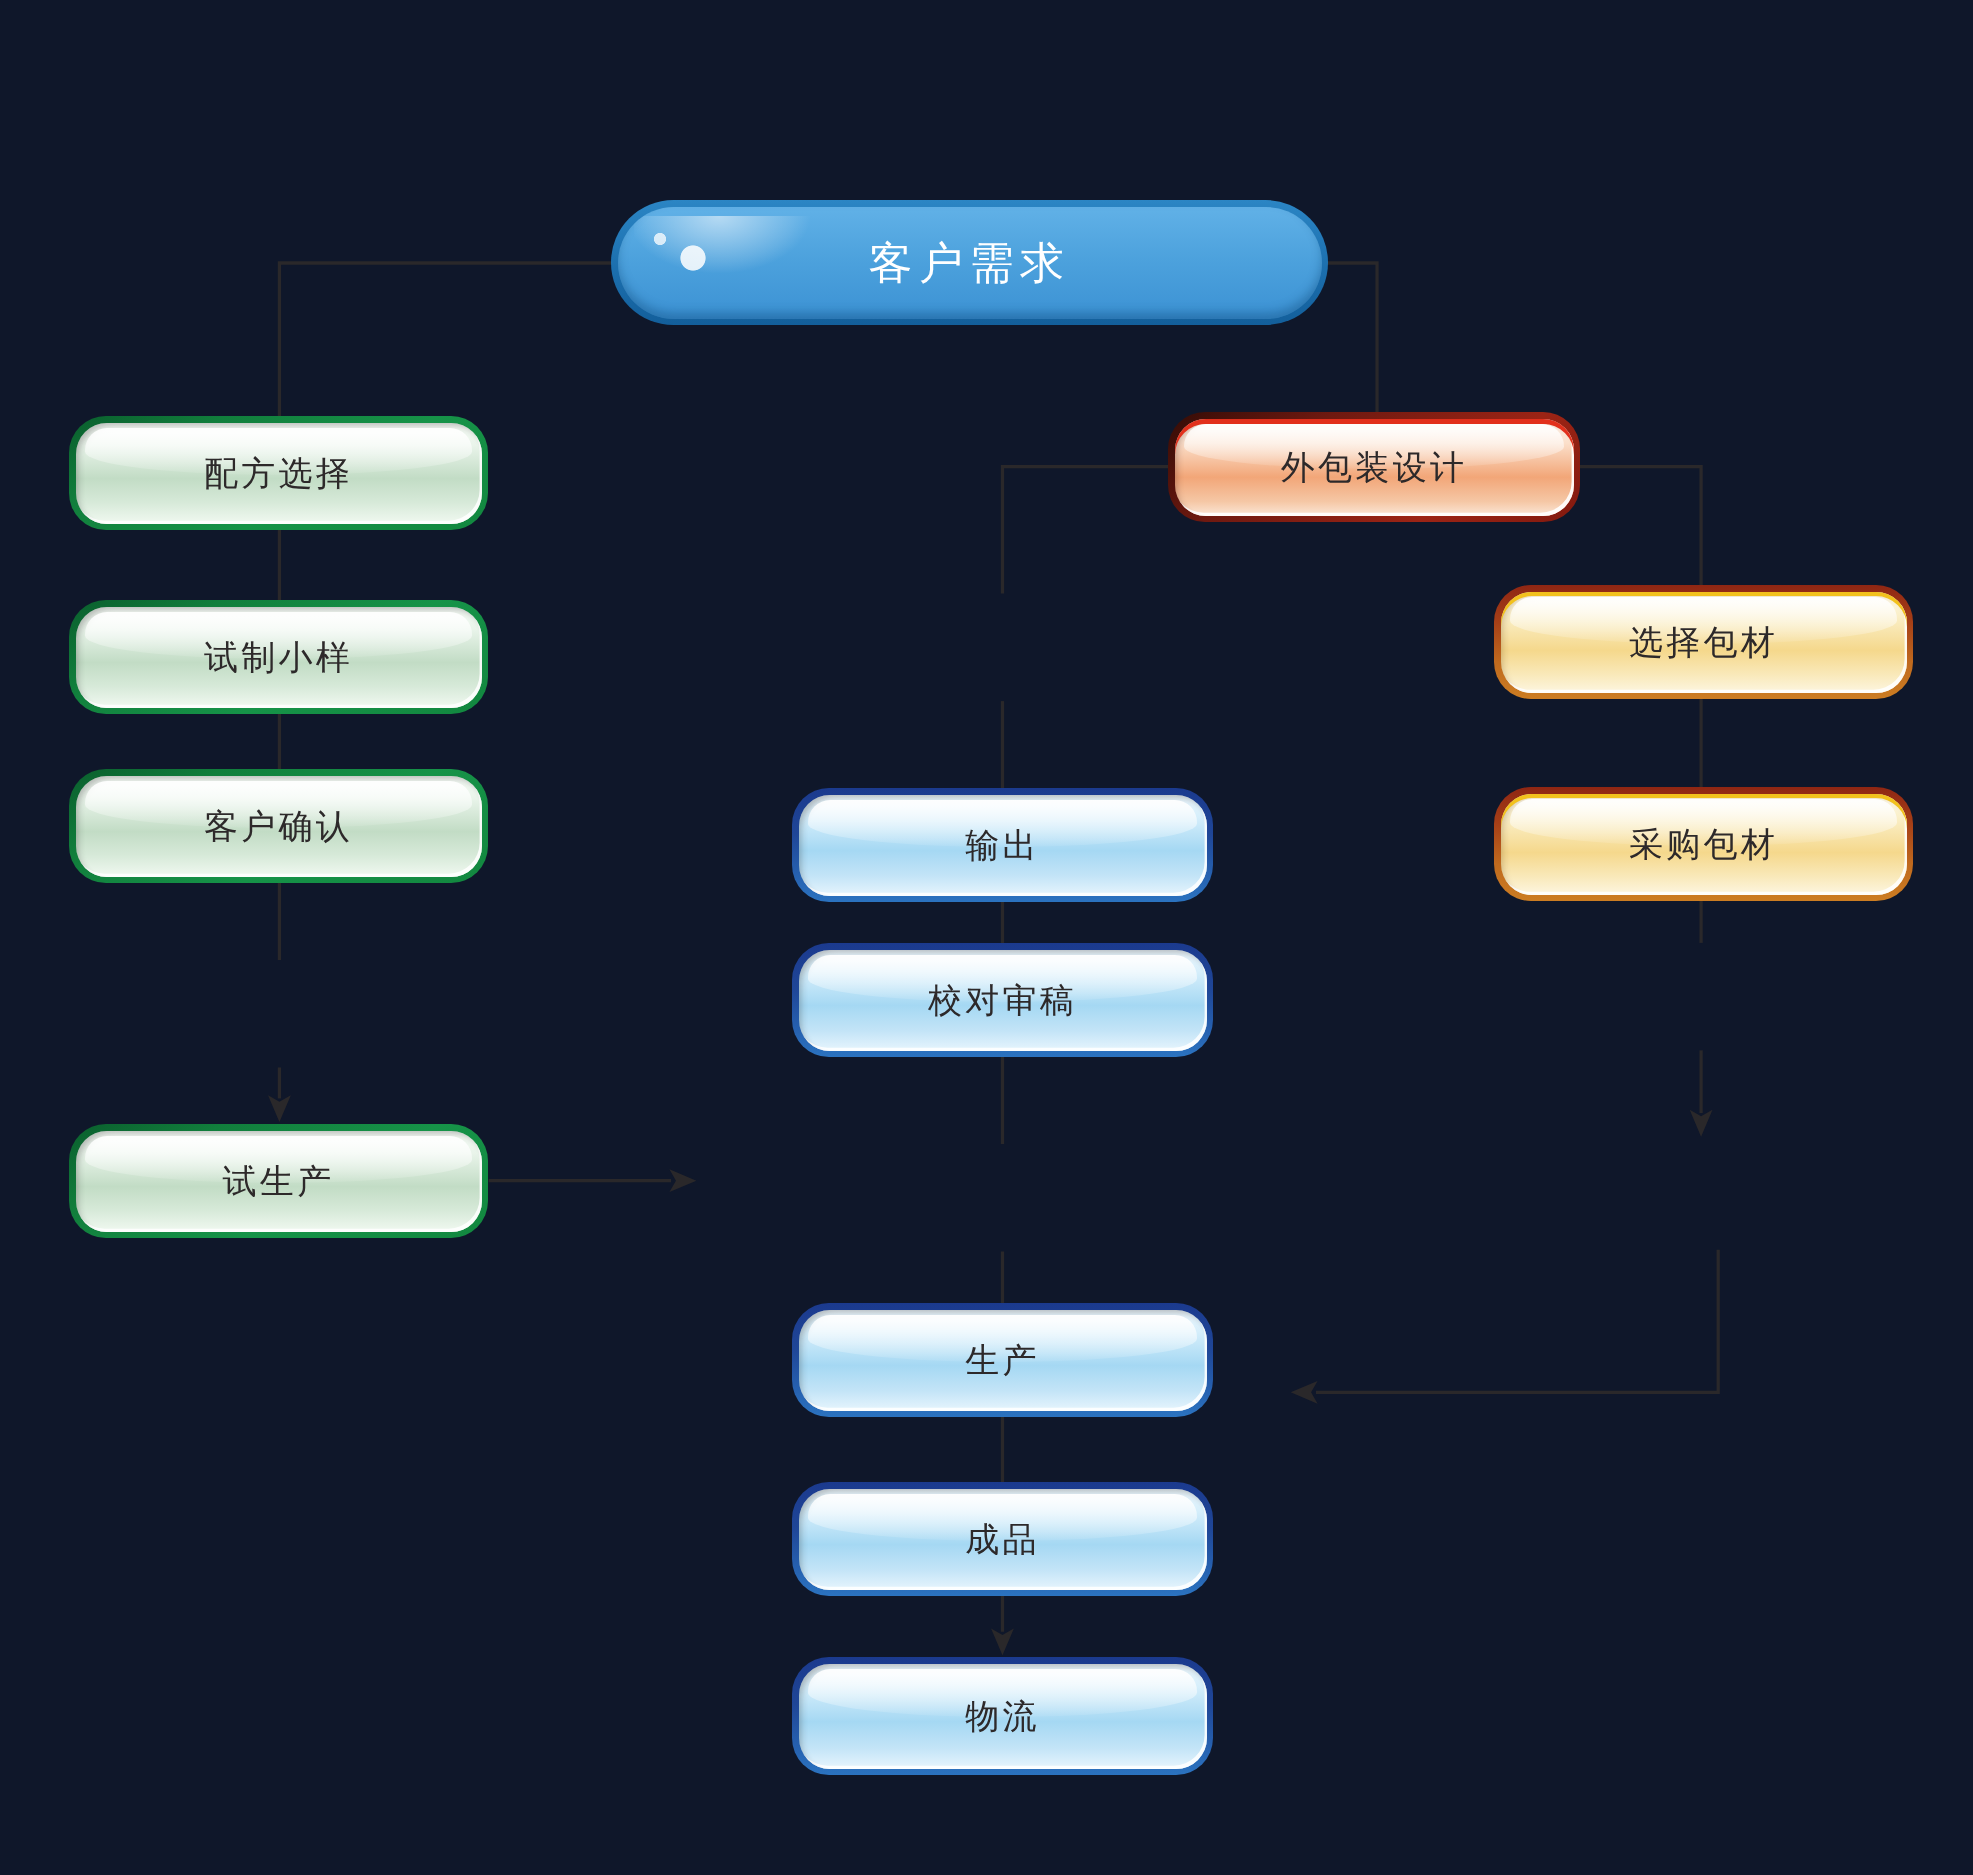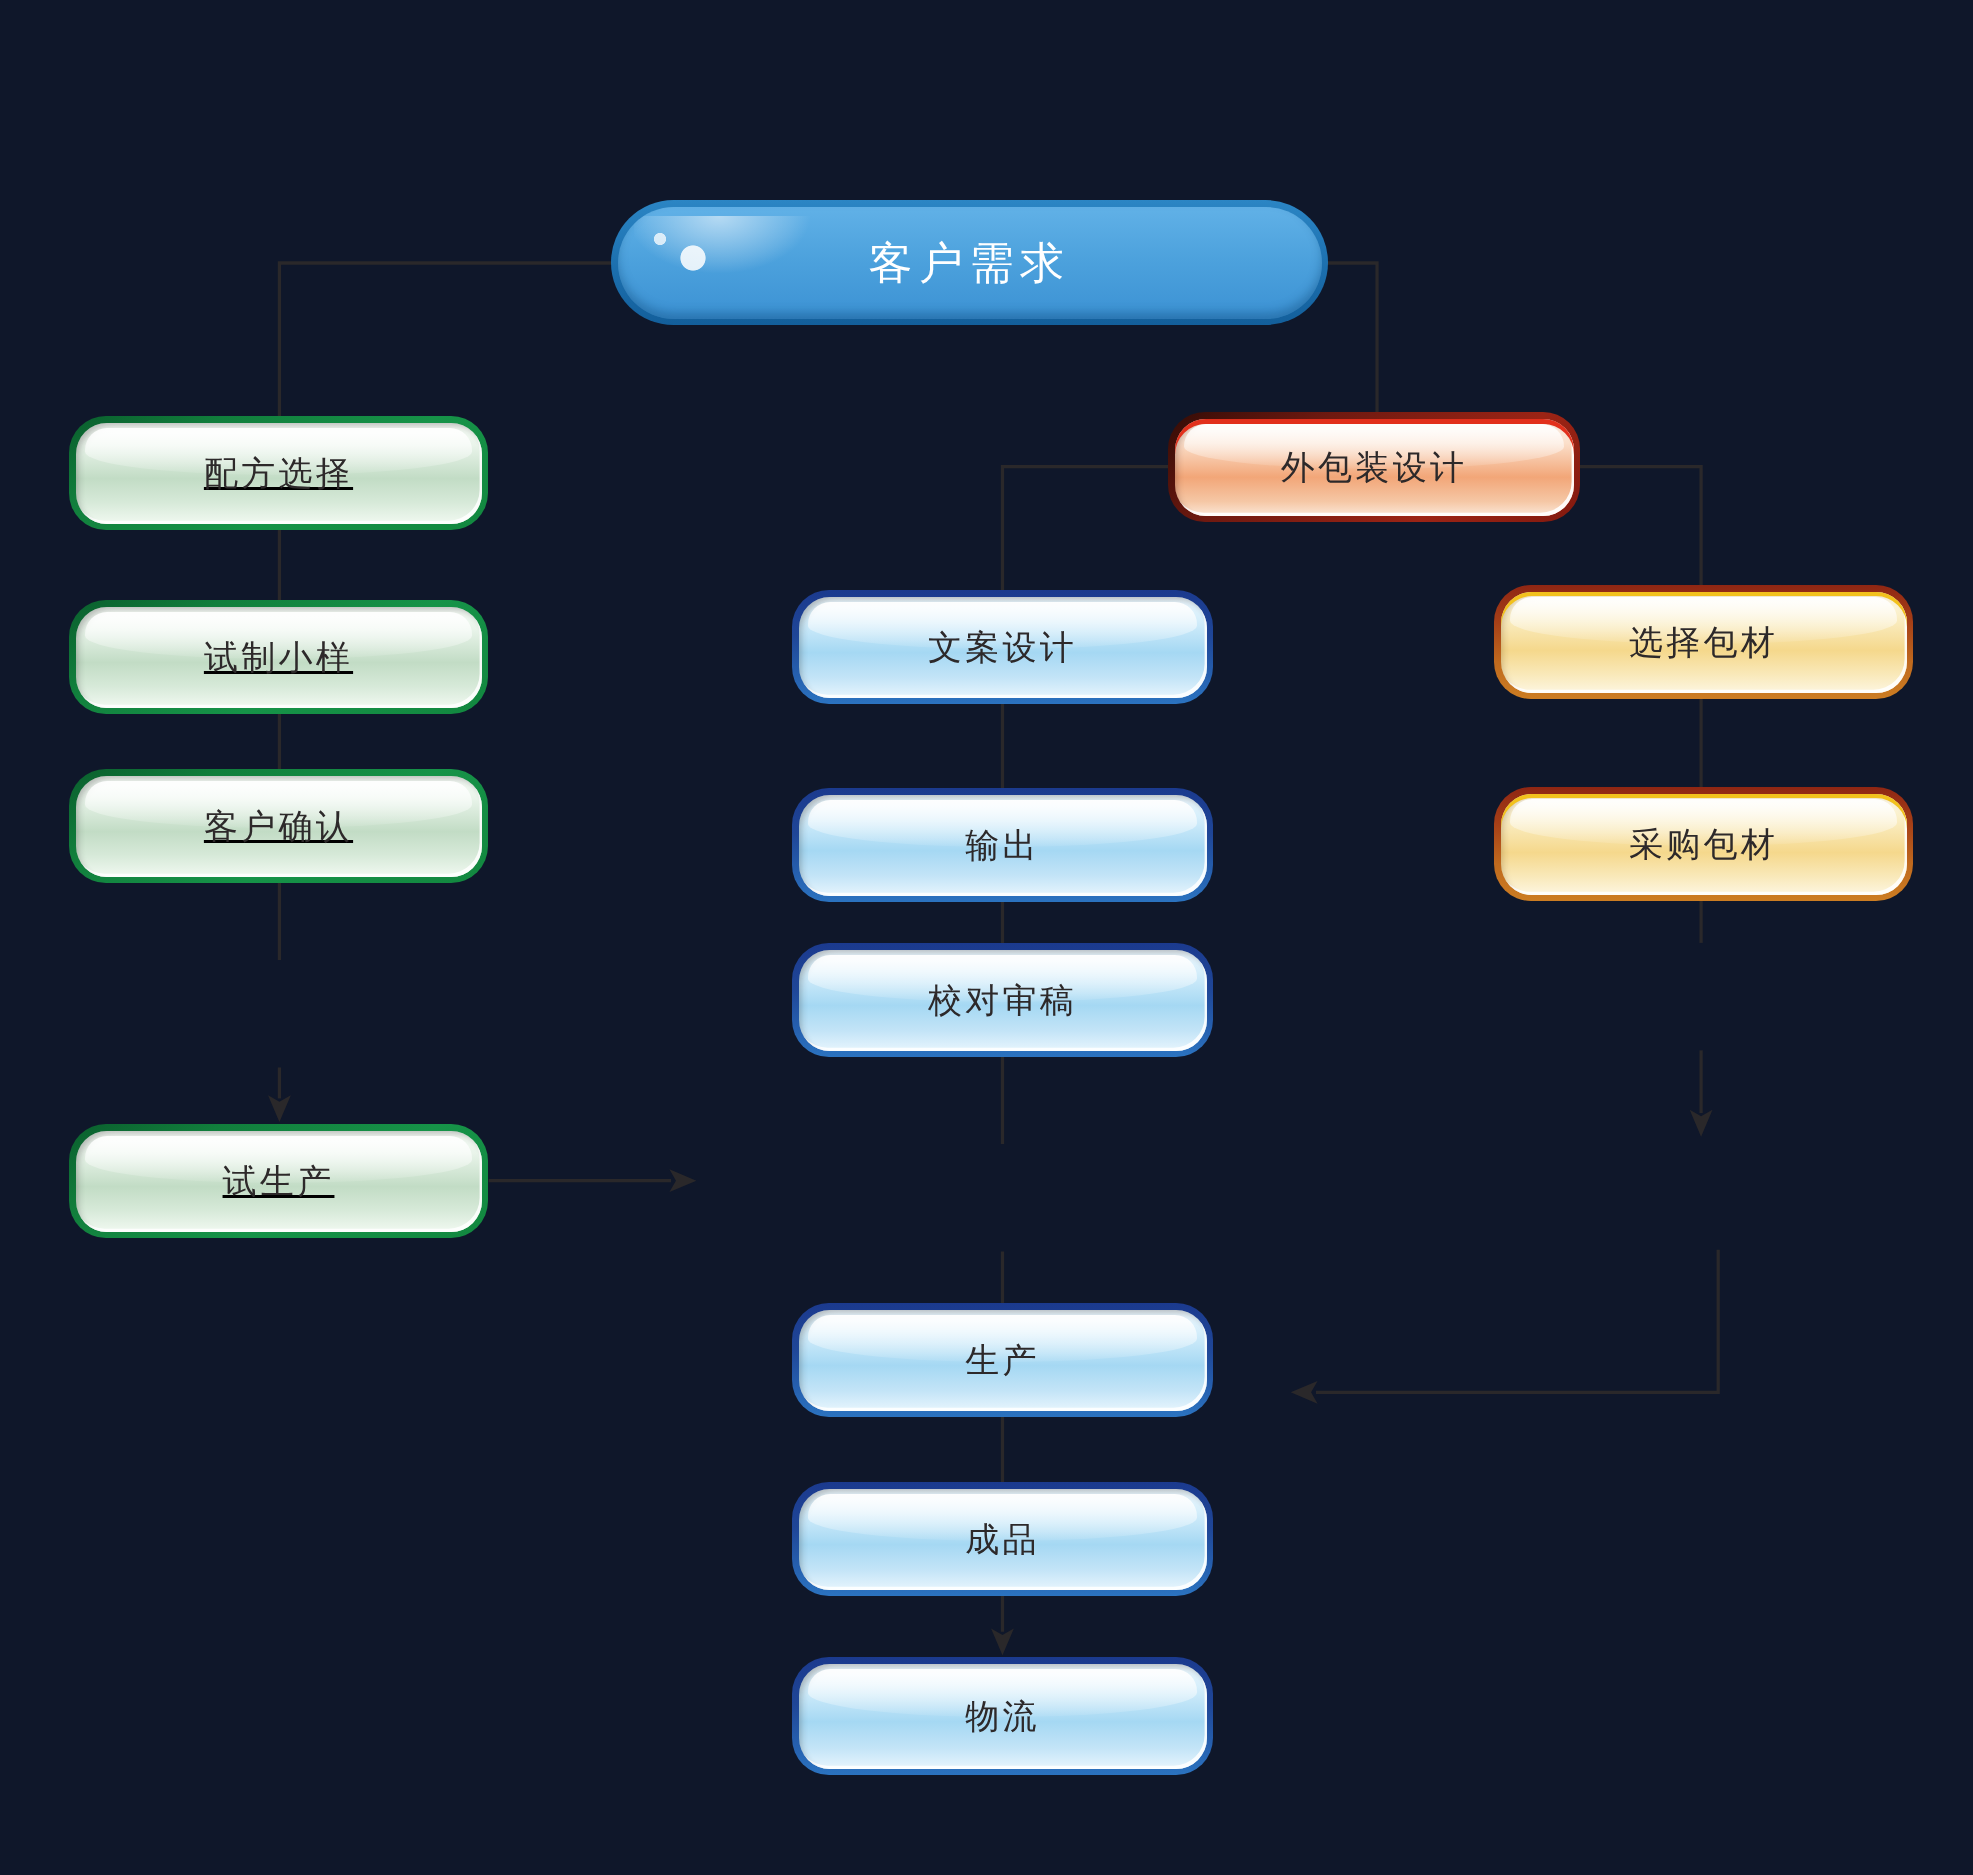--- a/index.html
+++ b/index.html
@@ -29,21 +29,21 @@
     pointer-events:none;
   }
   .label{
     position:relative;z-index:3;
     font-size:34px;color:#2d292a;letter-spacing:3.3px;line-height:1;
     white-space:nowrap;
   }
 
   
   .green{background:linear-gradient(150deg,#0a5e2d 0%,#117e3c 25%,#169348 60%,#12873f 100%);}
-  .green .inner{background:linear-gradient(180deg,#f7fcf7 0%,#e9f4ea 22%,#c2dcc5 55%,#d6e9d8 78%,#f1f9f1 100%);text-decoration:underline;}
+  .green .inner{background:linear-gradient(180deg,#f7fcf7 0%,#e9f4ea 22%,#c2dcc5 55%,#d6e9d8 78%,#f1f9f1 100%);}
 
   
   .blue{background:linear-gradient(180deg,#1b3a8e 0%,#1f4697 40%,#2b73c0 100%);}
   .blue .inner{background:linear-gradient(180deg,#eef8fe 0%,#d5eefb 22%,#a5d8f3 55%,#c3e4f7 80%,#e7f5fd 100%);}
 
   
   .yellow{background:linear-gradient(180deg,#8f2613 0%,#a63f17 32%,#c06a1e 68%,#cc7d22 100%);}
   .yellow .inner{
     background:linear-gradient(180deg,#fefbee 0%,#faeec5 25%,#f5d88c 58%,#f9e9ba 82%,#fdf6e1 100%);
     box-shadow: inset 0 4.1px 0 #f2c11d,
@@ -150,26 +150,20 @@
     </div>
   </div>
 
   <div class="node rednode" style="left:1168px;top:412px;width:412px;height:110px">
     <div class="inner">
       <span class="gloss"></span>
       <span class="label">外包装设计</span>
     </div>
   </div>
 
-  <div class="node blue" style="left:792px;top:590px;width:421px;height:114px">
-    <div class="inner">
-      <span class="gloss"></span>
-      <span class="label">文案设计</span>
-    </div>
-  </div>
   <div class="node blue" style="left:792px;top:788px;width:421px;height:114px">
     <div class="inner">
       <span class="gloss"></span>
       <span class="label">输出</span>
     </div>
   </div>
   <div class="node blue" style="left:792px;top:943px;width:421px;height:114px">
     <div class="inner">
       <span class="gloss"></span>
       <span class="label">校对审稿</span>

